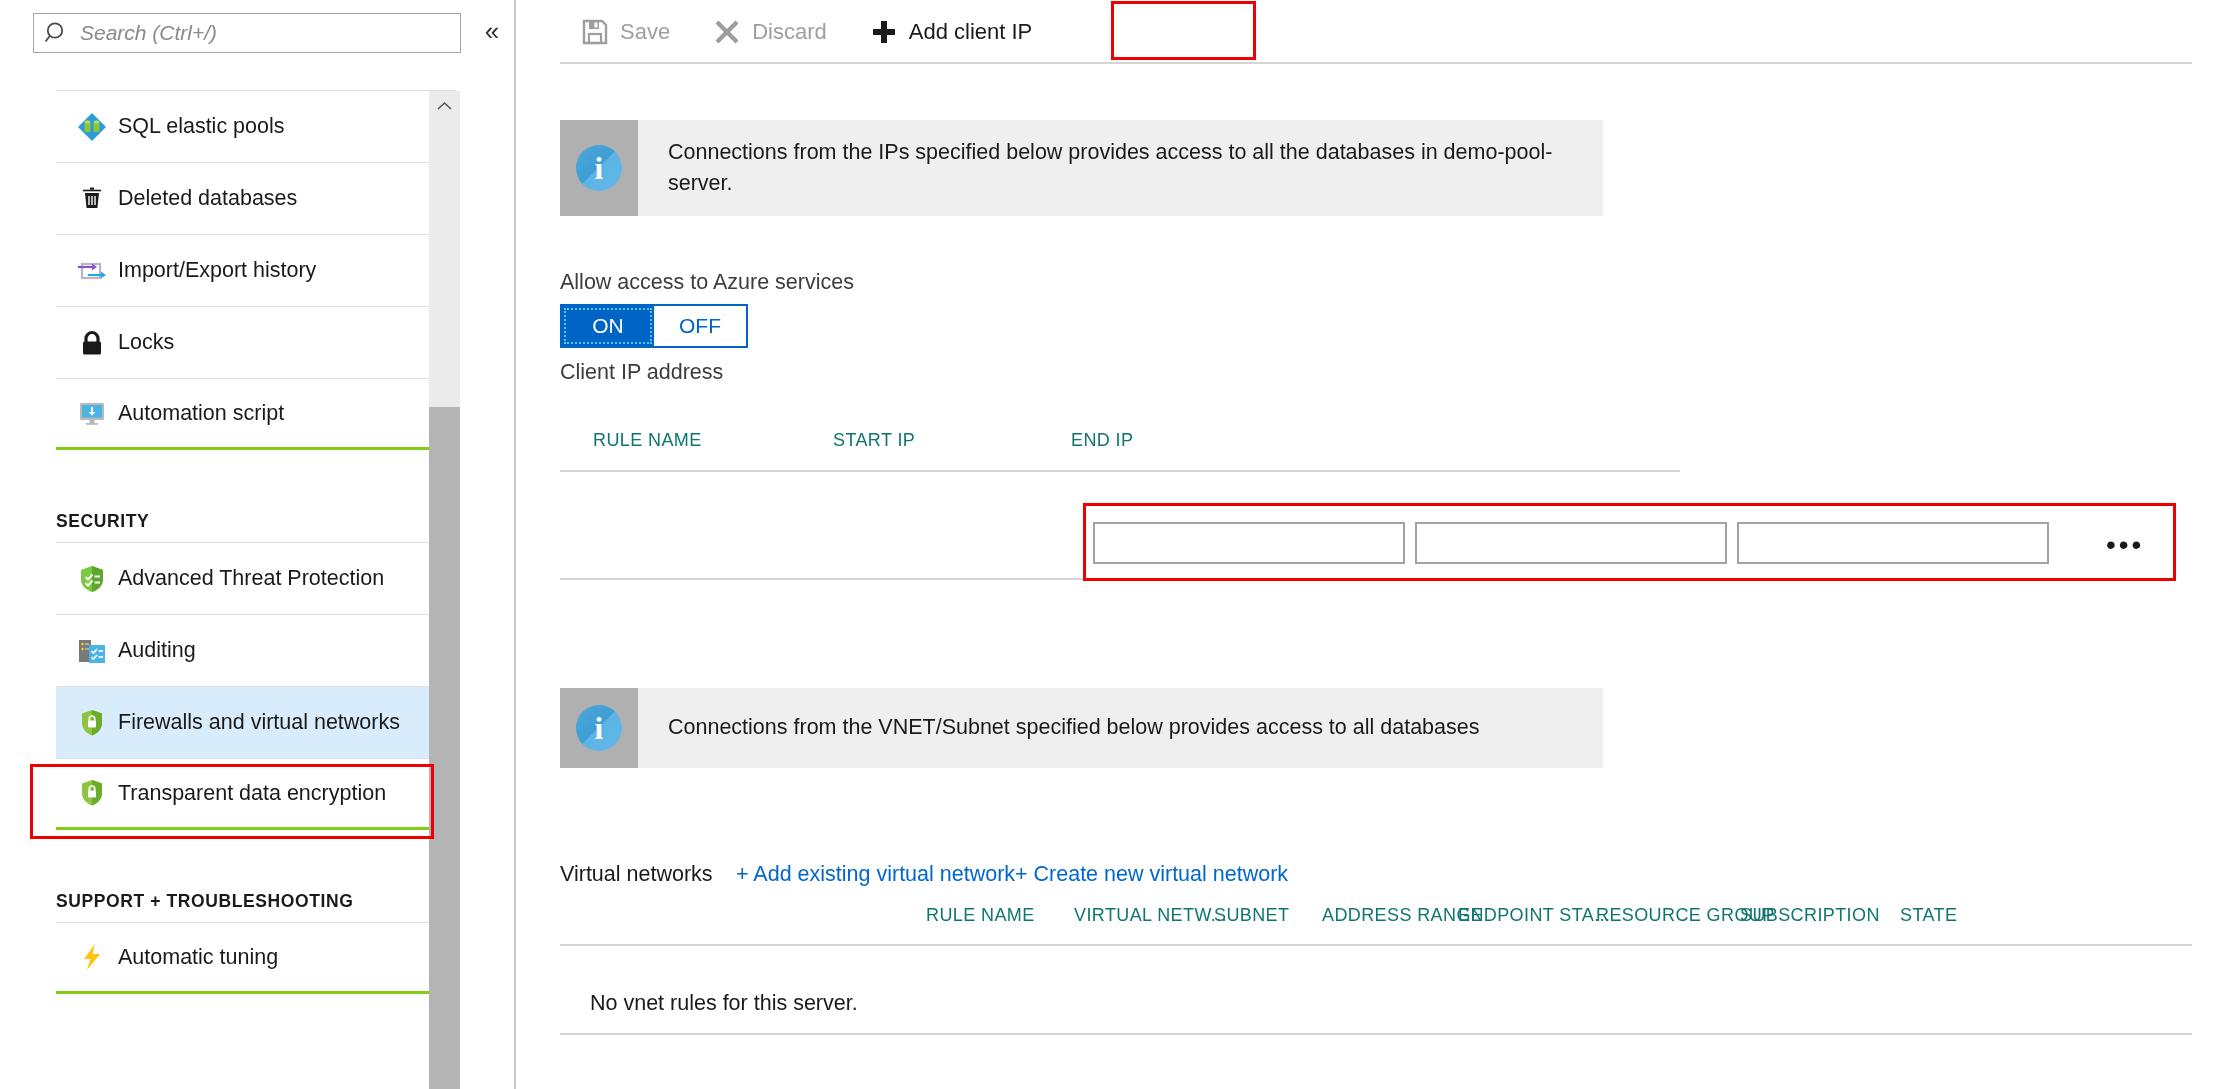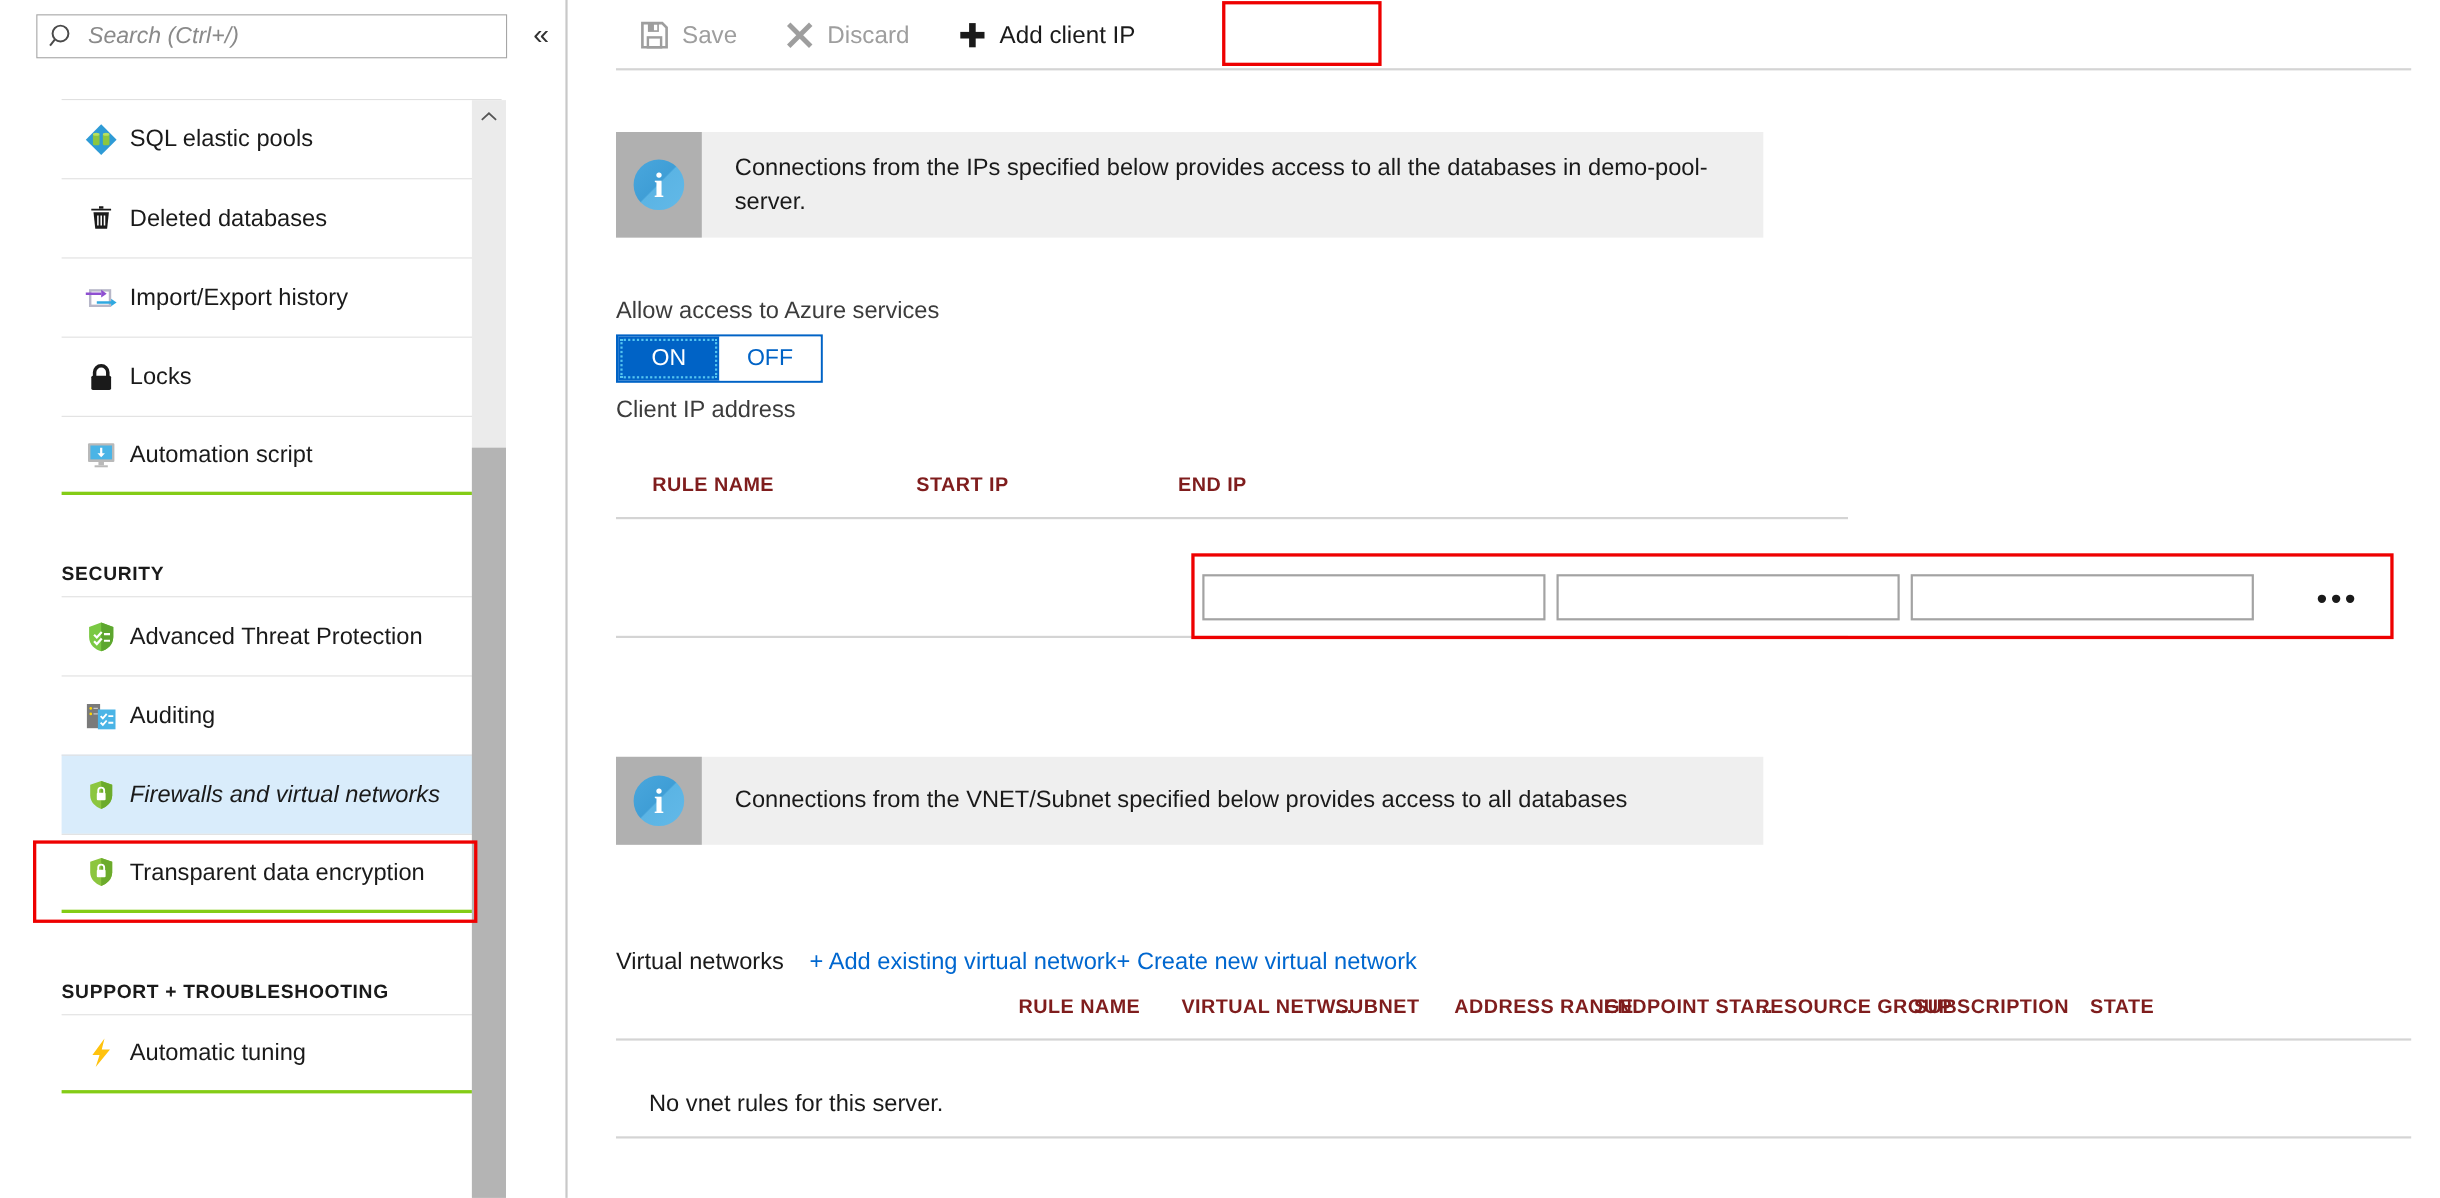--- a/index.html
+++ b/index.html
@@ -56,21 +56,21 @@
     padding-left: 10px;
   }
   .nav-item.last-in-group { border-bottom: 3px solid #84cc16; }
   .nav-item .ico {
     width: 52px; min-width: 52px;
     display: flex; align-items: center; justify-content: center;
   }
   .nav-item .lbl {
     font-size: 21.5px; color: #1a1a1a; white-space: nowrap;
   }
-  .nav-item.selected { background: #d9ecfb; font-style: italic; }
+  .nav-item.selected { background: #d9ecfb; }
   .nav-group-title {
     height: 62px; display: flex; align-items: flex-end;
     padding-left: 0px; padding-bottom: 10px;
     font-size: 17.5px; font-weight: bold; color: #1a1a1a;
     letter-spacing: 0.6px;
   }
   .nav-spacer { height: 30px; }
 
   
   .nav-highlight {
@@ -162,22 +162,22 @@
   }
   .toggle-opt {
     width: 92px; display: flex; align-items: center; justify-content: center;
     font-size: 21px; cursor: pointer; background: #fff; color: #0063c6; text-align: center;
   }
   .toggle-opt.active {
     background: #0063c6; color: #fff;
     outline: 2px dotted #55c5f0; outline-offset: -4px;
   }
   .col-head {
-    position: absolute; font-size: 18px; font-weight: bold;
-    color: #7f1d1d; letter-spacing: 0.4px; white-space: nowrap;
+    position: absolute; font-size: 18px; font-weight: normal;
+    color: #0f766e; letter-spacing: 0.4px; white-space: nowrap;
   }
   .hr-line { position: absolute; background: #d4d4d4; height: 2px; }
   .ip-input {
     position: absolute; height: 42px;
     border: 2px solid #a3a3a3; background: #fff;
     font-family: "Liberation Sans", sans-serif; font-size: 20px;
     color: #1a1a1a; padding: 0 8px; outline: none;
   }
   .ellipsis-btn {
     position: absolute; font-size: 28px; color: #1a1a1a;

